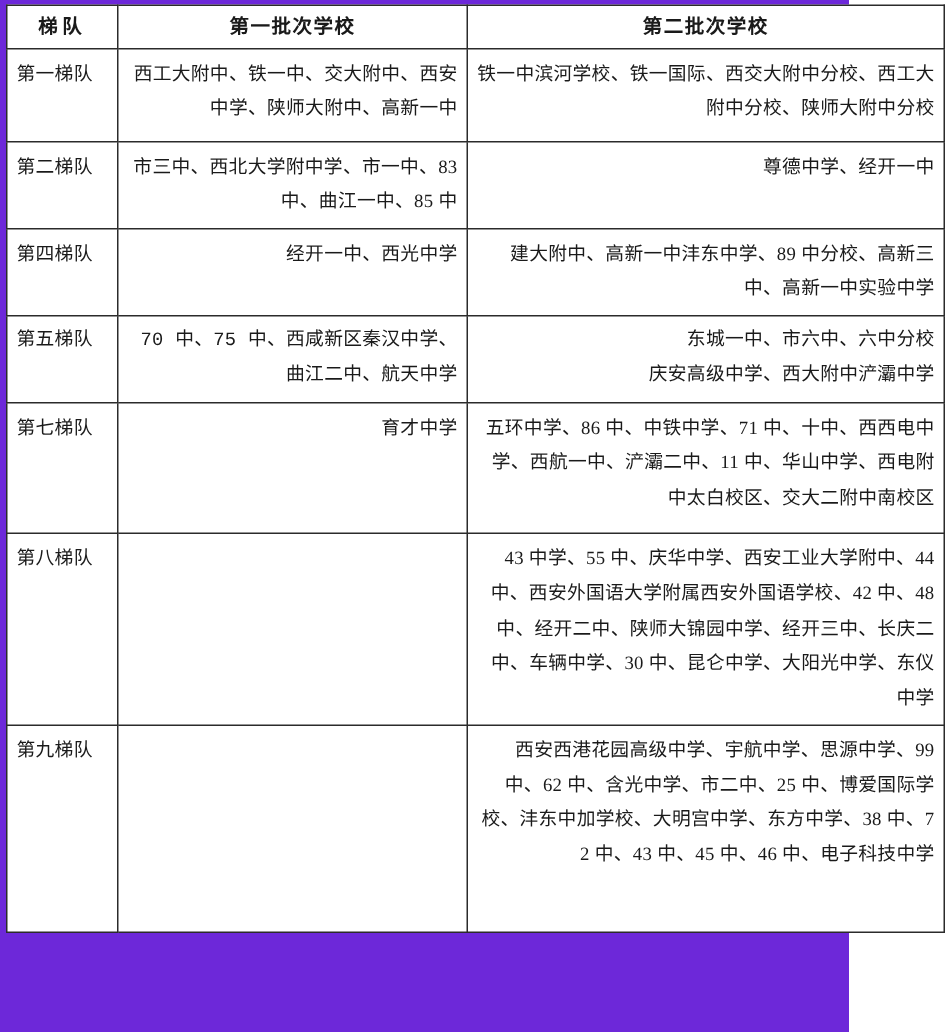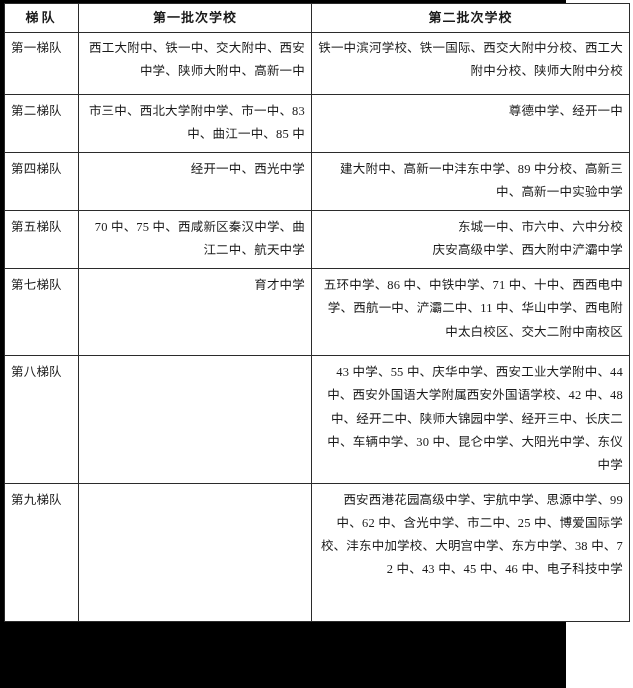--- a/index.html
+++ b/index.html
@@ -13,21 +13,21 @@
     height: 688px;
     overflow: hidden;
     font-family: "Liberation Serif", "DejaVu Serif", serif;
     color: #1a1a1a;
   }
   .sheet {
     width: 566px;
     height: 688px;
     box-sizing: border-box;
     padding: 3px 4px 5px 4px;
-    background: #000000;
+    background: #6d28d9;
   }
   table.tier-table {
     width: 625px;
     border-collapse: collapse;
     table-layout: fixed;
     background: #ffffff;
   }
   table.tier-table col.c-tier   { width: 74px; }
   table.tier-table col.c-first  { width: 233px; }
   table.tier-table col.c-second { width: 318px; }
@@ -58,25 +58,25 @@
     text-align: left;
     white-space: nowrap;
     letter-spacing: 0px;
   }
   td.batch-cell { text-align: right; }
   td.batch-cell .line { display: block; }
   td.batch-cell.empty { padding: 0; }
 
   
   tr.r-head  th { height: 18px; }
-  tr.r1 td { height: 50px; font-family: Liberation Mono, monospace; }
+  tr.r1 td { height: 50px; }
   tr.r2 td { height: 38px; }
   tr.r3 td { height: 40px; }
   tr.r4 td { height: 42px; }
-  tr.r5 td { height: 42px; }
+  tr.r5 td { height: 42px; font-family: Liberation Mono, monospace; }
   tr.r6 td { height: 40px; }
   tr.r7 td { height: 75px; margin-left: 12px; }
   tr.r8 td { height: 111px; margin-top: 22px; }
   tr.r9 td { height: 126px; }
 </style>
 </head>
 <body>
 
 <div class="sheet">
   <table class="tier-table">

